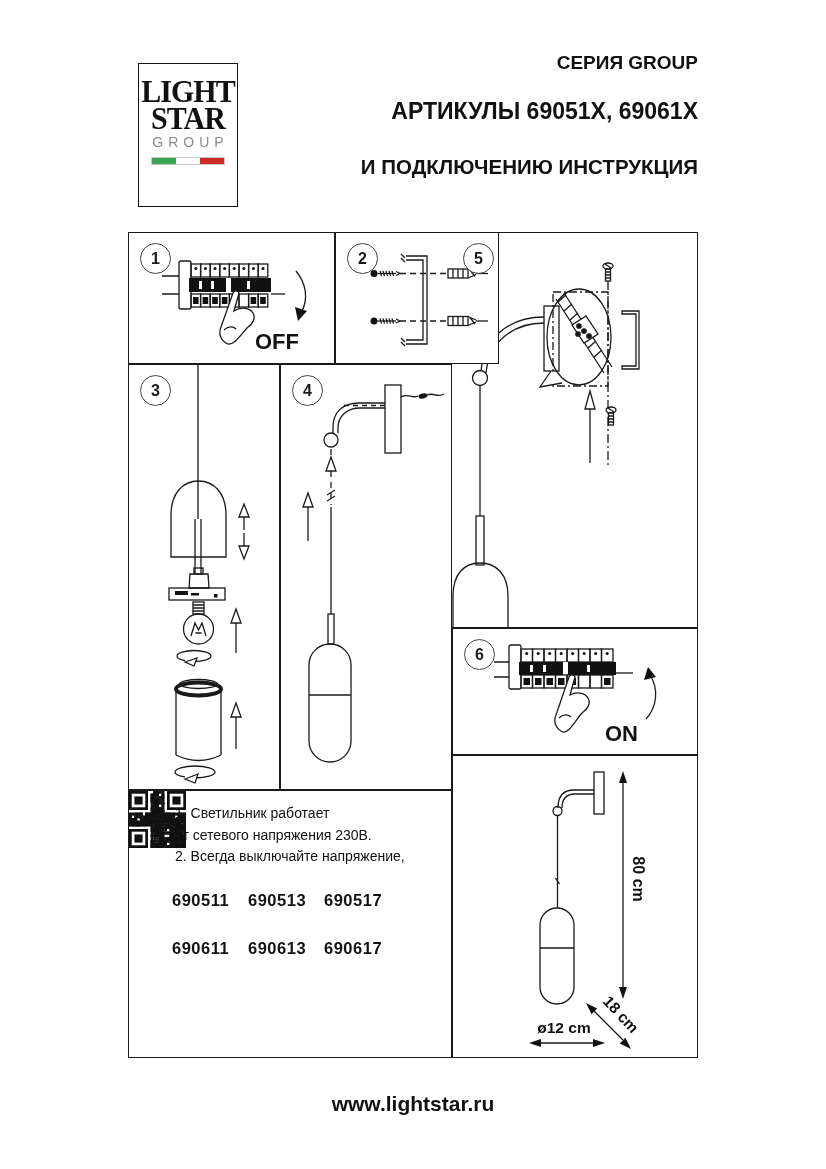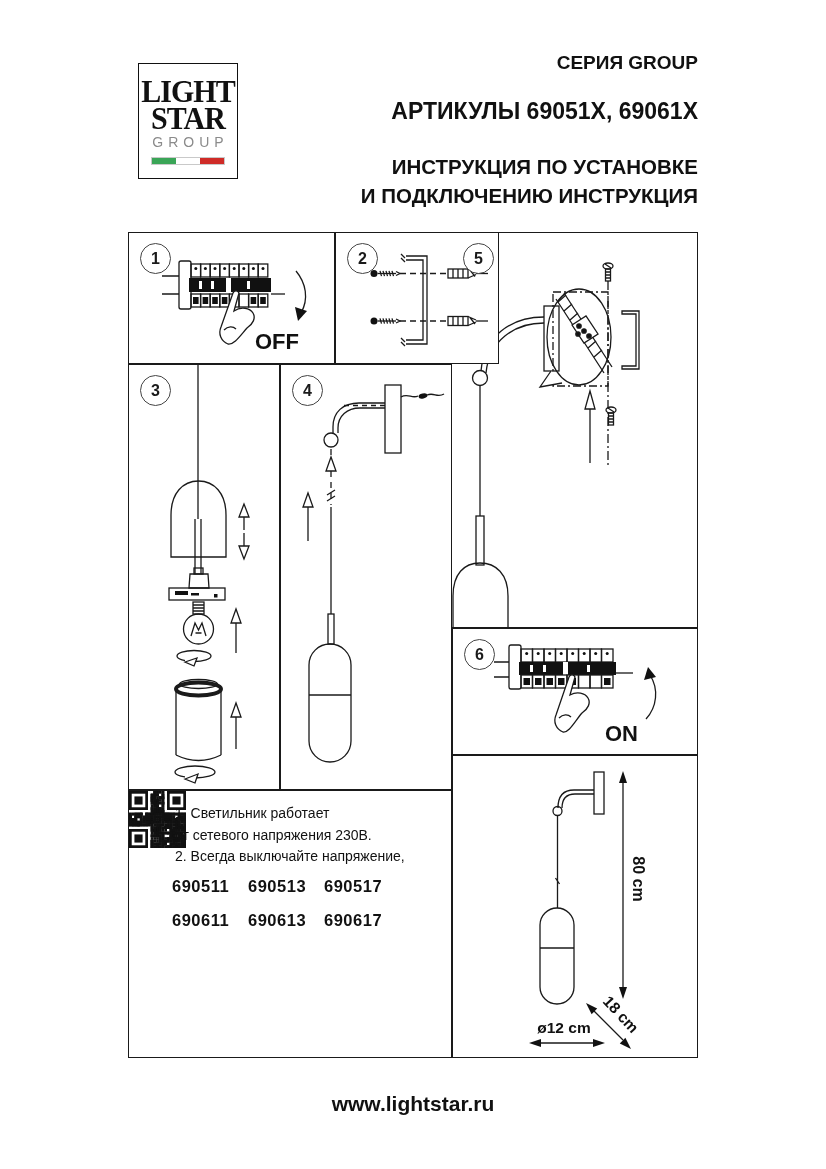--- a/index.html
+++ b/index.html
@@ -1,19 +1,19 @@
 <!DOCTYPE html>
 <html style="--flag-green: #3aa557; --flag-red: #cf2b27; --logo-gray: #8b8b8b;"><head>
 <meta charset="utf-8">
 <style>
   html,body{margin:0;padding:0;background:#fff;}
   .sheet{position:relative;width:826px;height:1169px;background:#fff;
          font-family:"Liberation Sans",sans-serif;color:#1a1a1a;overflow:hidden;}
   
-  .logo{position:absolute;left:138px;top:63px;width:100px;height:116px;
+  .logo{position:absolute;left:138px;top:63px;width:100px;height:144px;
         border:1.5px solid #111;box-sizing:border-box;text-align:center;background:#fff;}
   .logo-word{font-family:"Liberation Serif",serif;font-weight:bold;font-size:30px;
              line-height:27px;letter-spacing:-1px;transform:scaleY(1.08);color:#111;}
   .logo-word1{margin-top:13px;}
   .logo-group{font-size:14px;color:var(--logo-gray,#8b8b8b);letter-spacing:5px;
               padding-left:5px;margin-top:3px;}
   .flag{width:74px;height:8px;margin:7px auto 0;display:flex;border:1px solid #c9c9c9;box-sizing:border-box;}
   .flag div{flex:1;}
   .flag .g{background:var(--flag-green,#3aa557);}
   .flag .w{background:#fff;}
@@ -32,21 +32,21 @@
   #p4{left:152px;top:132px;width:172px;height:426px;}
   #p6{left:324px;top:396px;width:246px;height:127px;}
   #pdim{left:324px;top:523px;width:246px;height:303px;}
   #pnotes{left:0;top:558px;width:324px;height:268px;}
   .panel svg{position:absolute;left:0;top:0;display:block;}
   .num{position:absolute;left:11px;top:10px;width:29px;height:29px;border:1.5px solid #444;
        border-radius:50%;font-size:16px;font-weight:bold;line-height:29px;text-align:center;
        background:#fff;z-index:2;}
   
   .notes-text{padding:12px 8px 0 46px;font-size:14px;line-height:21.5px;color:#111;}
-  .qr-grid{display:flex;gap:19px;padding-left:43px;margin-top:9px;}
+  .qr-grid{display:flex;gap:19px;padding-left:43px;margin-top:23px;}
   .qr-col{width:57px;}
   .art{font-size:16.5px;font-weight:bold;letter-spacing:0.5px;margin-bottom:6px;color:#111;}
   svg.qr{width:57px;height:57px;display:block;fill:#111;}
   
   .footer{position:absolute;left:0;top:1092px;width:100%;text-align:center;
           font-size:21px;font-weight:bold;color:#111;}
   .lineart{stroke:#1a1a1a;stroke-width:1.3;fill:none;}
   text.lbl{fill:#111;stroke:none;font-family:"Liberation Sans",sans-serif;font-weight:bold;}
 </style>
 </head>
@@ -61,21 +61,20 @@
     <div class="flag">
         <div class="g"></div>
         <div class="w"></div>
         <div class="r"></div>
       </div>
   </div>
   <div class="titleblock">
     <div class="series">СЕРИЯ GROUP</div>
     <div class="articles">АРТИКУЛЫ 69051X, 69061X</div>
     <div class="instr">
-      <div>ИНСТРУКЦИЯ ПО УСТАНОВКЕ</div>
       <div>И ПОДКЛЮЧЕНИЮ ИНСТРУКЦИЯ</div>
     </div>
   </div>
 
   <div class="grid">
 
     <div class="panel" id="p5">
       <div class="num">5</div>
       <svg width="246" height="396" viewBox="0 0 246 396">
         <g class="lineart">

